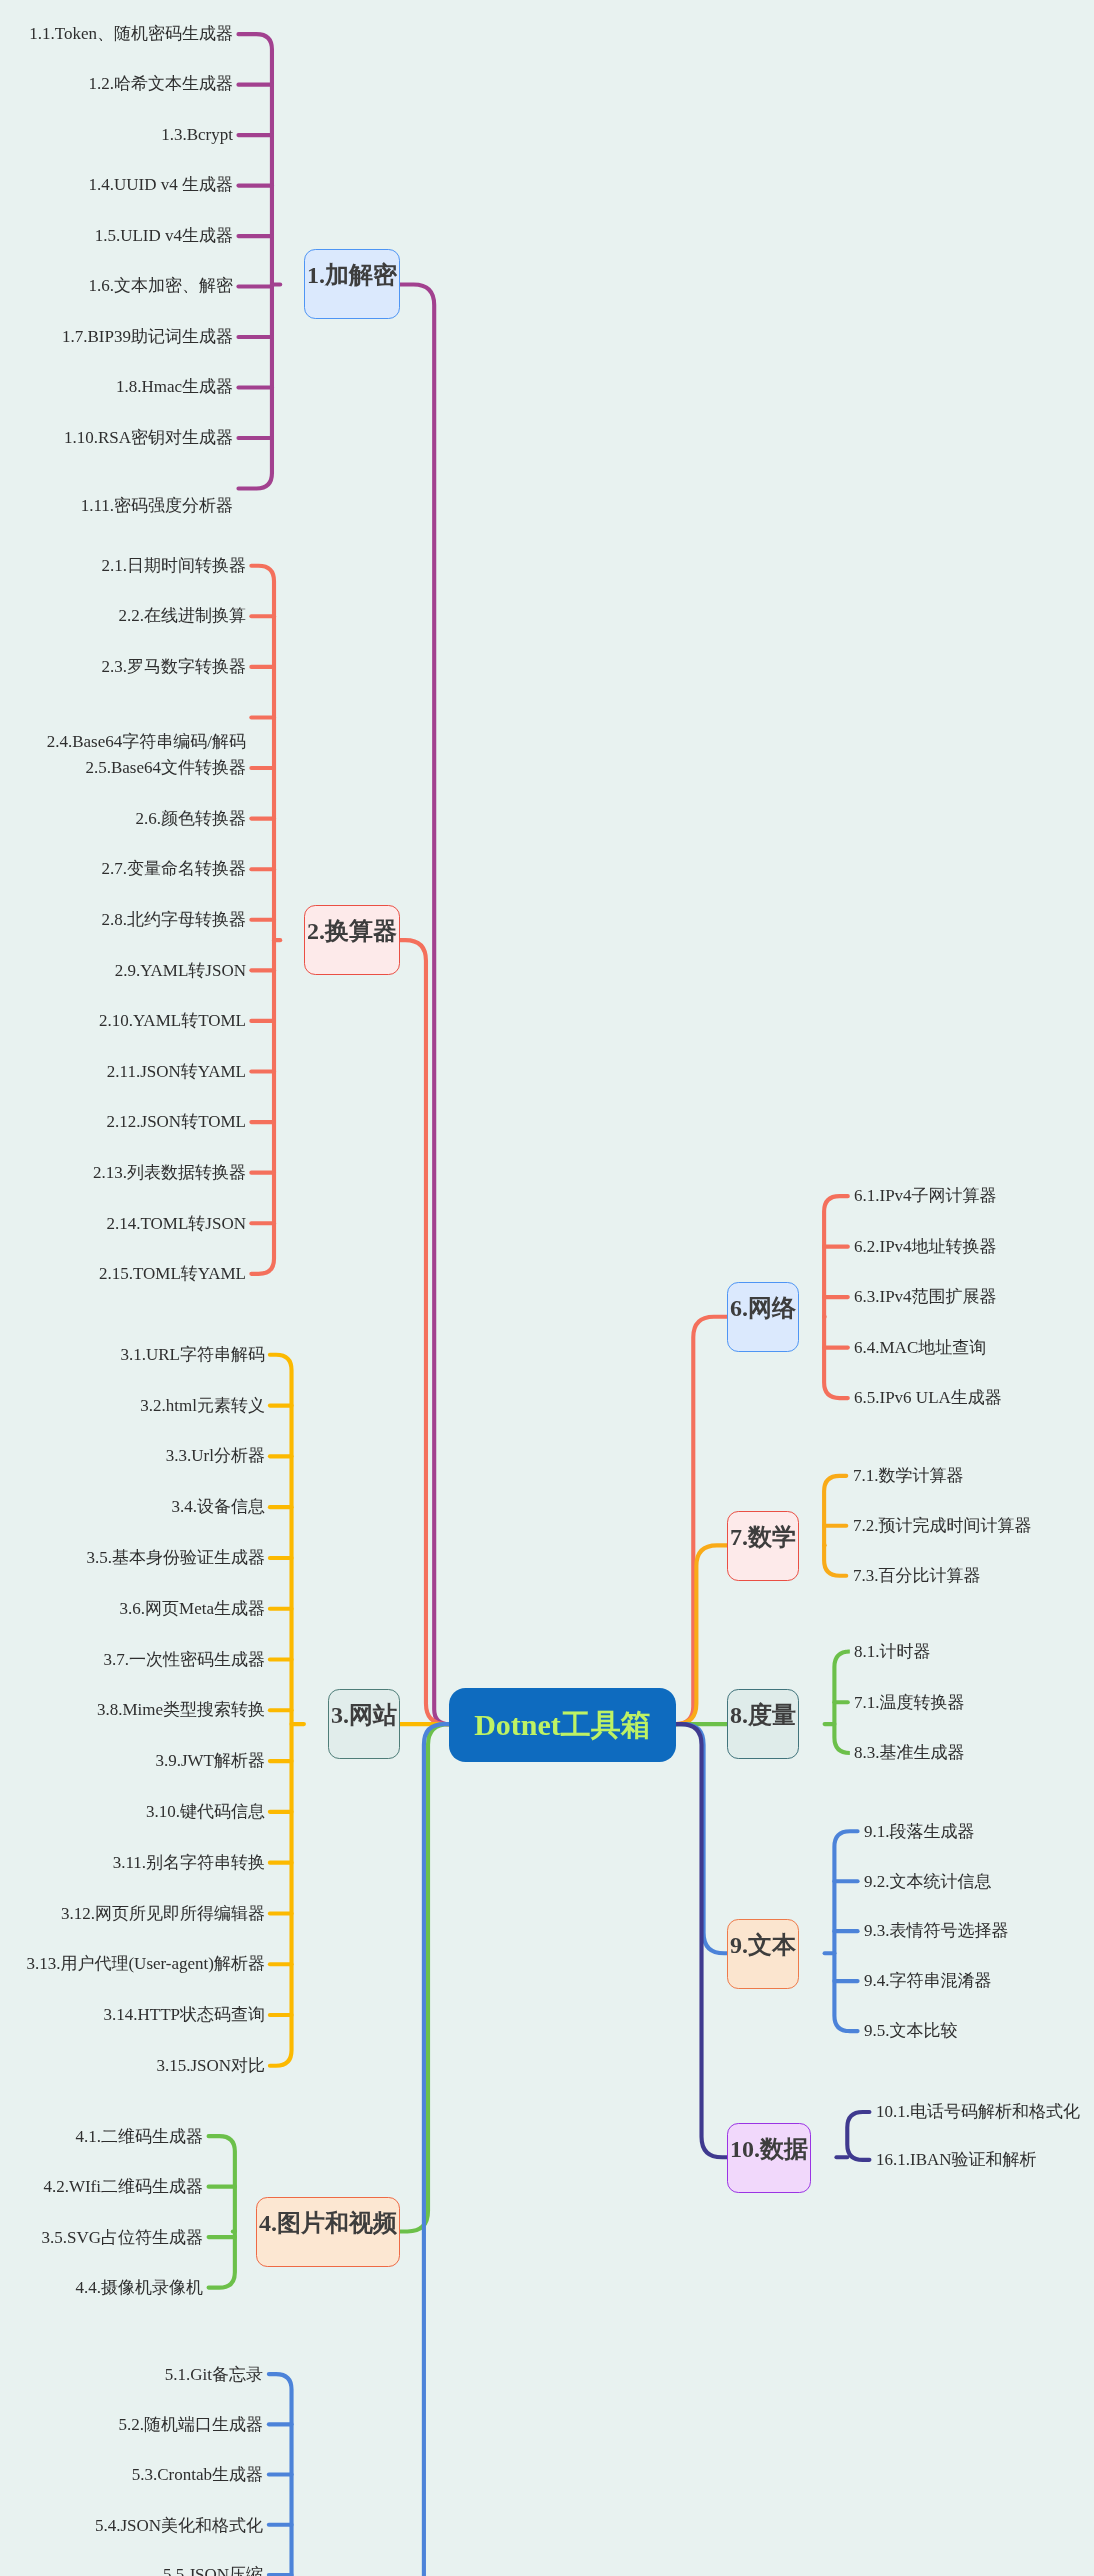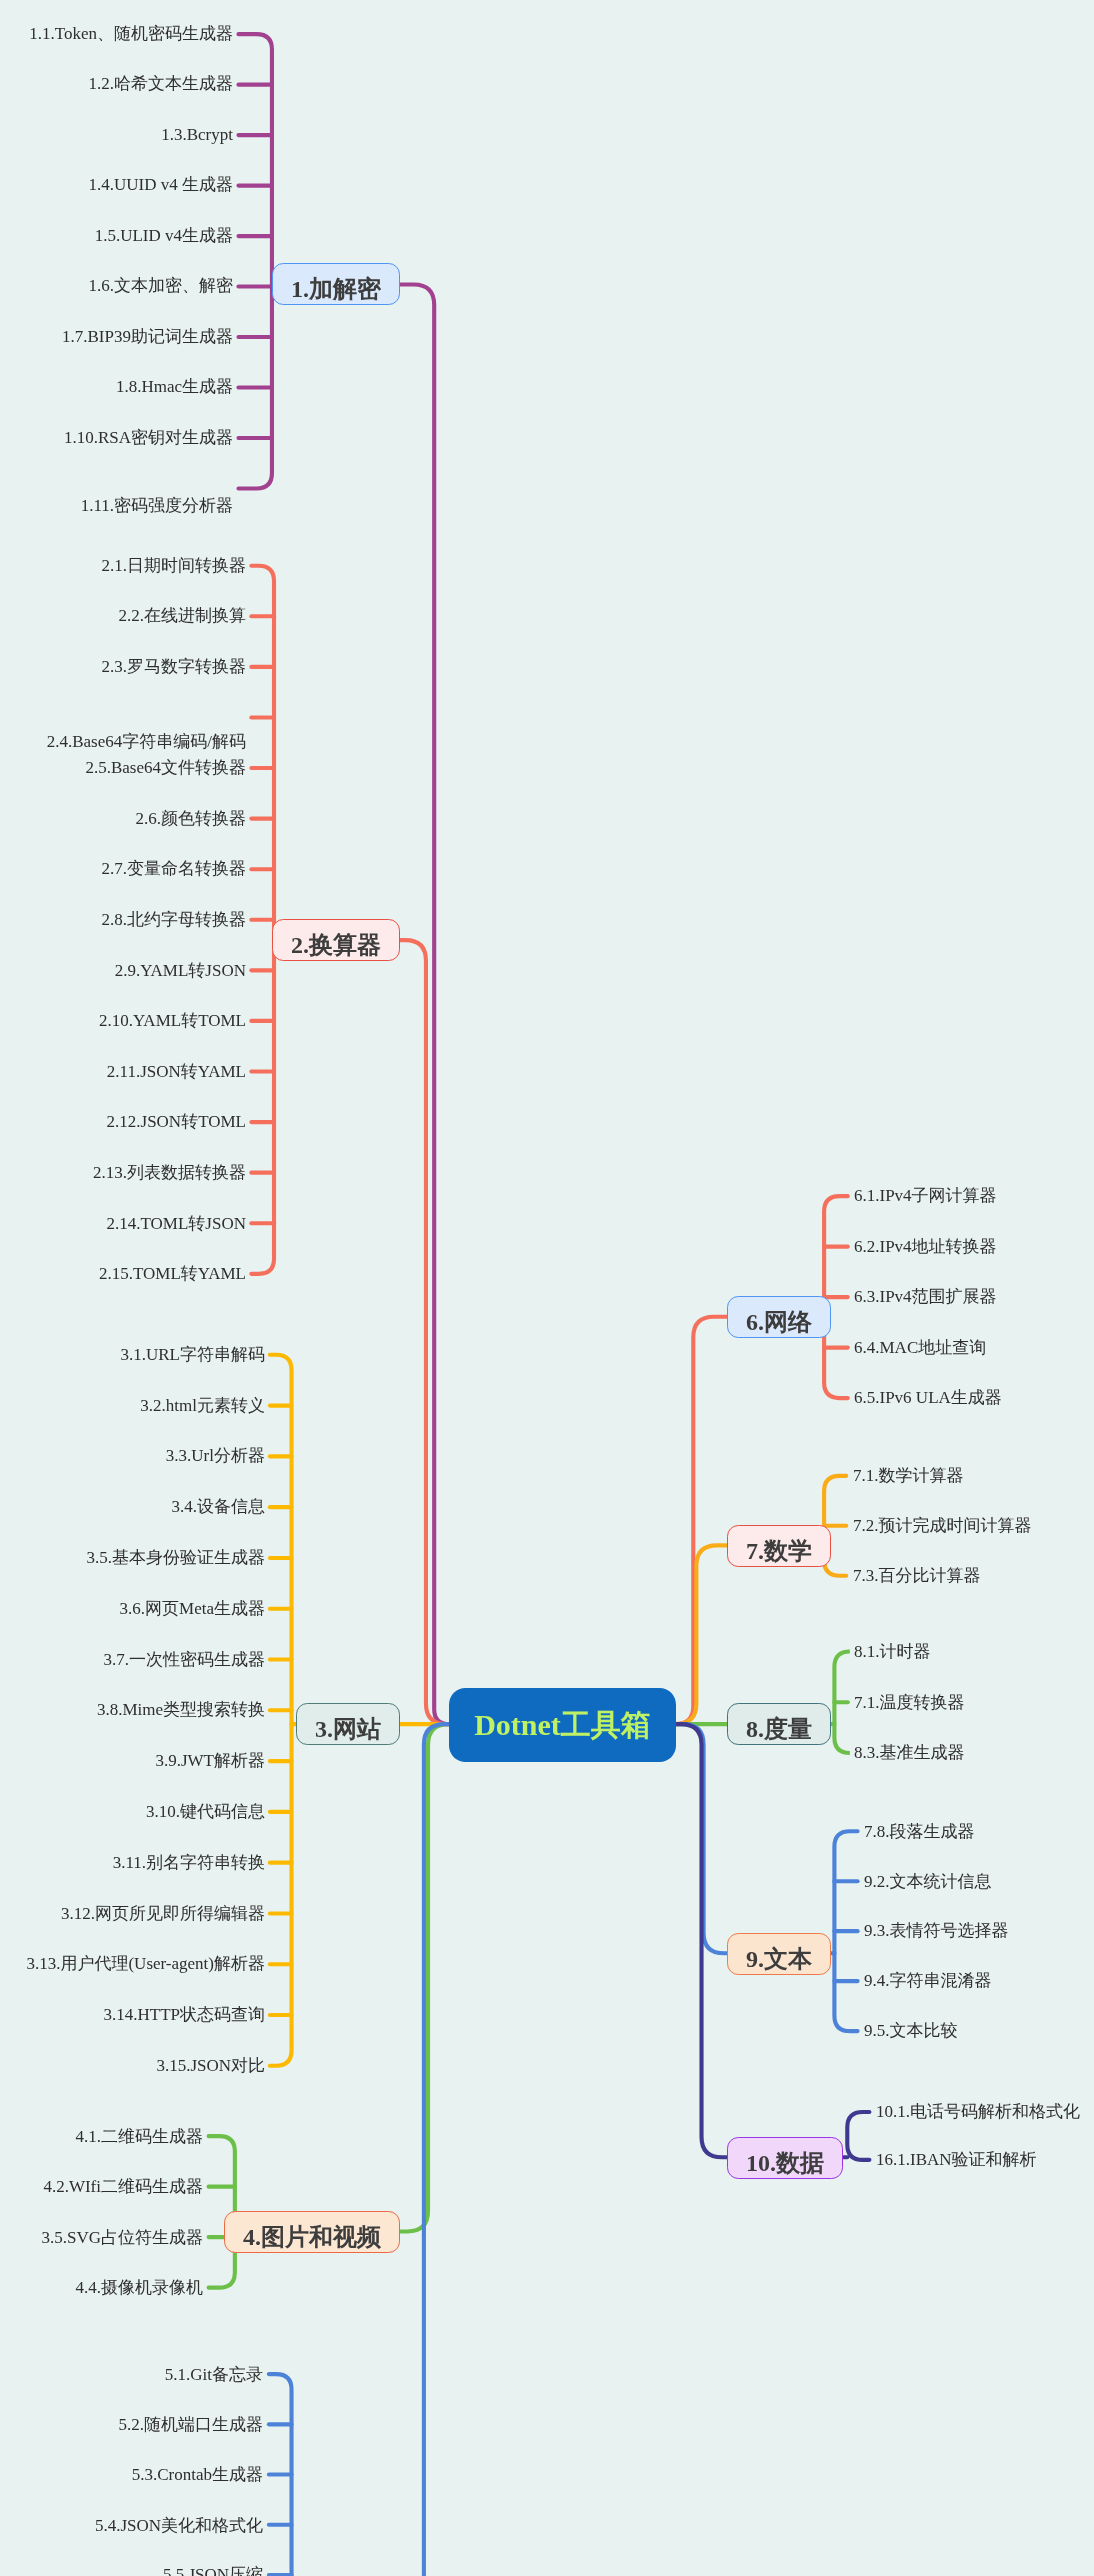--- a/index.html
+++ b/index.html
@@ -8,21 +8,21 @@
     font-family:"Liberation Serif","DejaVu Serif",serif;
   }
   #canvas{position:absolute;inset:0;width:1094px;height:2860px;overflow:hidden;}
   #links{position:absolute;left:0;top:0;width:1094px;height:2860px;}
   .leaf{
     position:absolute;transform:translateY(-50%);
     font-size:17px;line-height:1.15;color:#2e2e2e;white-space:nowrap;
   }
   .bnode{
     position:absolute;transform:translateY(-50%);
-    height:42px;line-height:50px;padding:0 18px;box-sizing:border-box;
+    height:70px;line-height:50px;padding:0 2px;box-sizing:border-box;
     border:1.5px solid #888;border-radius:11.3px;
     font-size:24px;font-weight:bold;color:#3d3d3d;white-space:nowrap;
   }
   .center-node{
     position:absolute;left:449px;top:1688px;width:227px;height:74px;
     border-radius:16.5px;text-align:center;
     font-size:30px;font-weight:bold;line-height:74px;white-space:nowrap;
   }
 </style>
 </head>
@@ -175,21 +175,21 @@
     <div class="leaf" style="top: 1398px; left: 854px;">6.5.IPv6 ULA生成器</div>
     <div class="bnode" style="top: 1546px; left: 727px; background: rgb(253, 234, 234); border-color: rgb(234, 79, 68);">7.数学</div>
     <div class="leaf" style="top: 1476px; left: 853px;">7.1.数学计算器</div>
     <div class="leaf" style="top: 1526px; left: 853px;">7.2.预计完成时间计算器</div>
     <div class="leaf" style="top: 1576px; left: 853px;">7.3.百分比计算器</div>
     <div class="bnode" style="top: 1724px; left: 727px; background: rgb(223, 236, 234); border-color: rgb(65, 116, 124);">8.度量</div>
     <div class="leaf" style="top: 1652px; left: 854px;">8.1.计时器</div>
     <div class="leaf" style="top: 1703px; left: 854px;">7.1.温度转换器</div>
     <div class="leaf" style="top: 1753px; left: 854px;">8.3.基准生成器</div>
     <div class="bnode" style="top: 1954px; left: 727px; background: rgb(251, 229, 207); border-color: rgb(238, 122, 74);">9.文本</div>
-    <div class="leaf" style="top: 1832px; left: 864px;">7.8.段落生成器</div>
+    <div class="leaf" style="top: 1832px; left: 864px;">9.1.段落生成器</div>
     <div class="leaf" style="top: 1882px; left: 864px;">9.2.文本统计信息</div>
     <div class="leaf" style="top: 1931px; left: 864px;">9.3.表情符号选择器</div>
     <div class="leaf" style="top: 1981px; left: 864px;">9.4.字符串混淆器</div>
     <div class="leaf" style="top: 2031px; left: 864px;">9.5.文本比较</div>
     <div class="bnode" style="top: 2158px; left: 727px; background: rgb(241, 216, 251); border-color: rgb(154, 52, 228);">10.数据</div>
     <div class="leaf" style="top: 2112px; left: 876px;">10.1.电话号码解析和格式化</div>
     <div class="leaf" style="top: 2160px; left: 876px;">16.1.IBAN验证和解析</div>
   </div>
 
 

